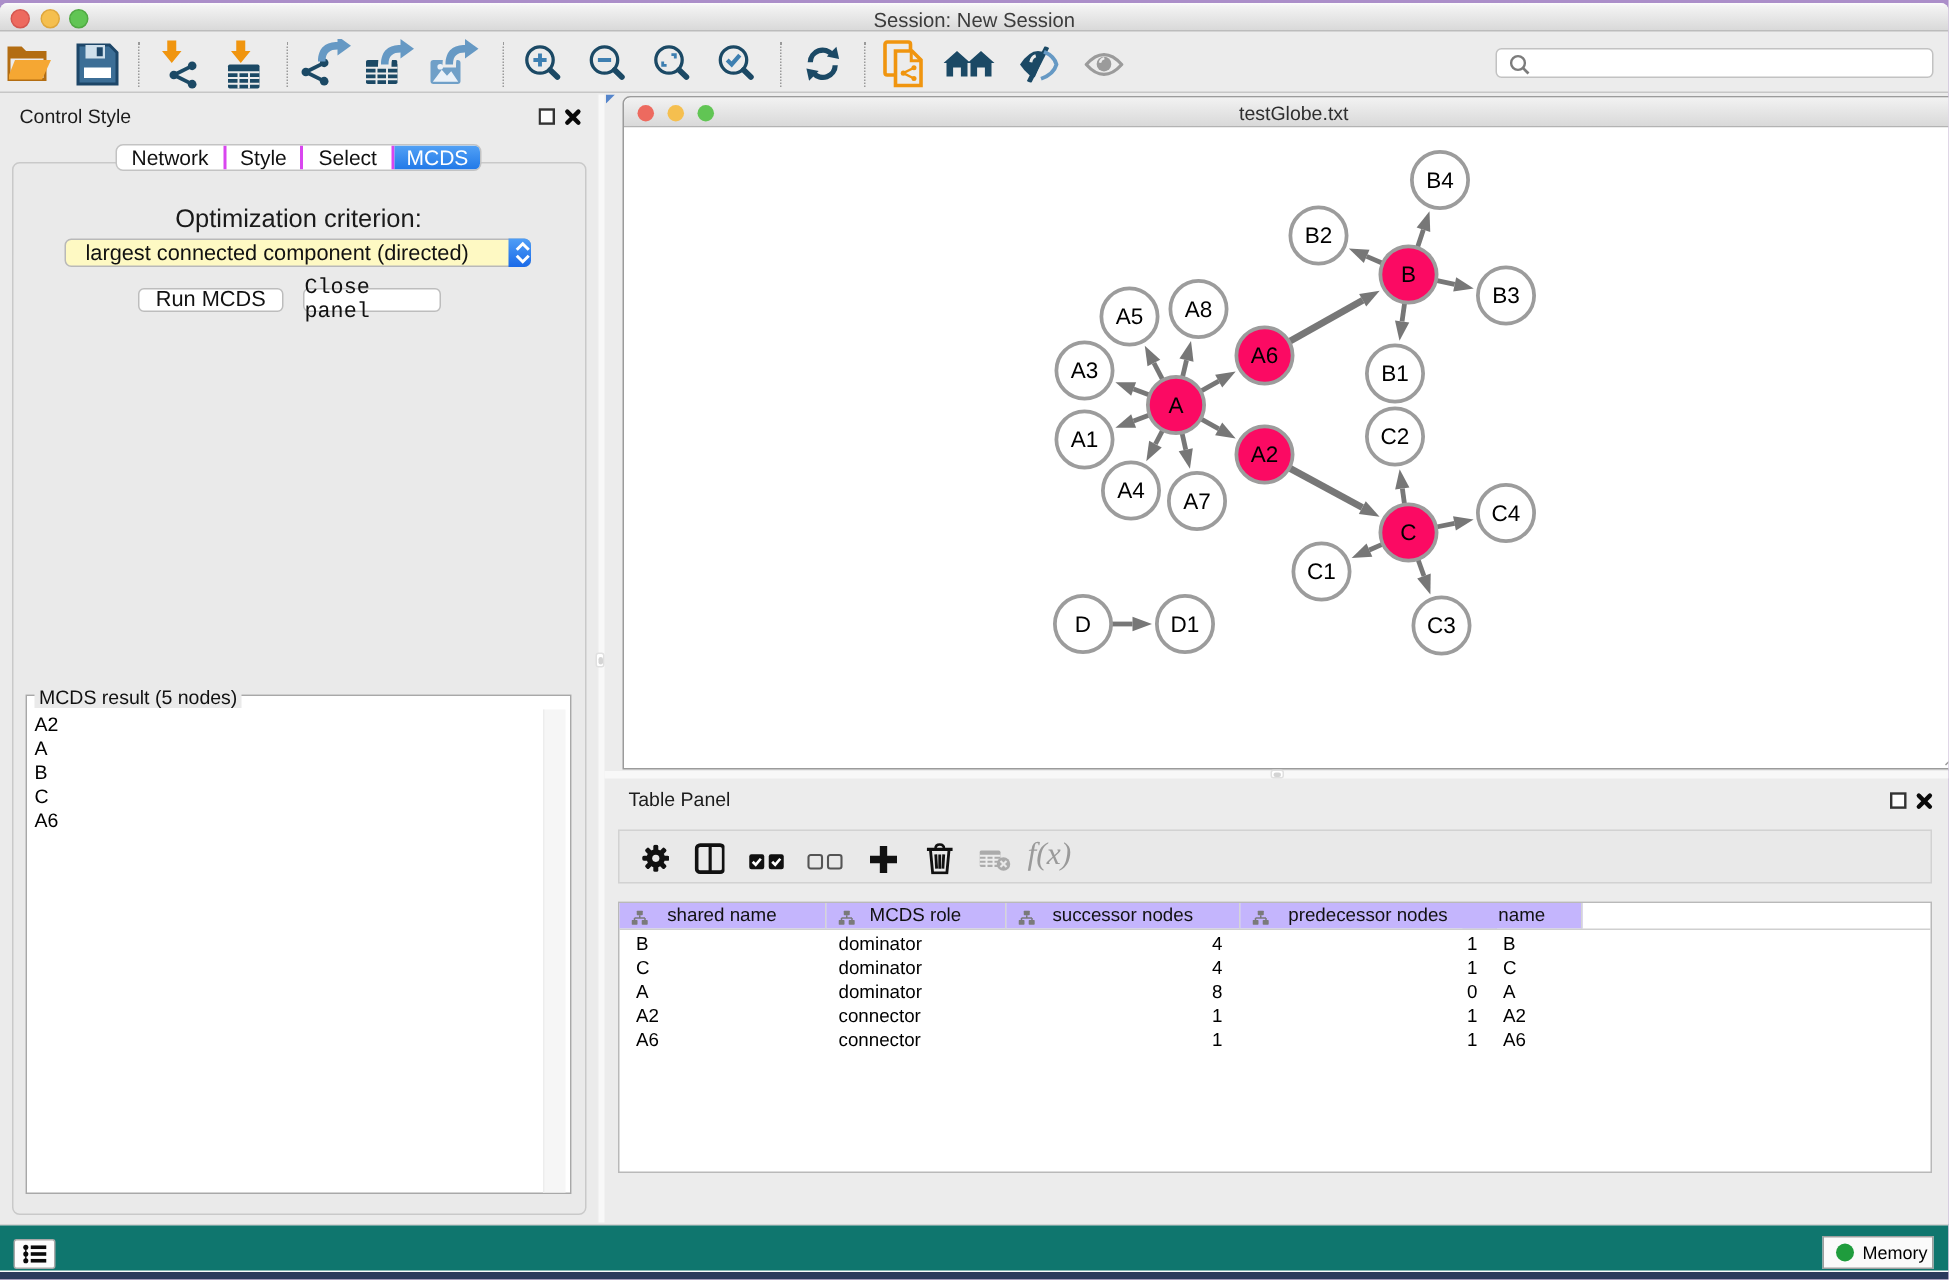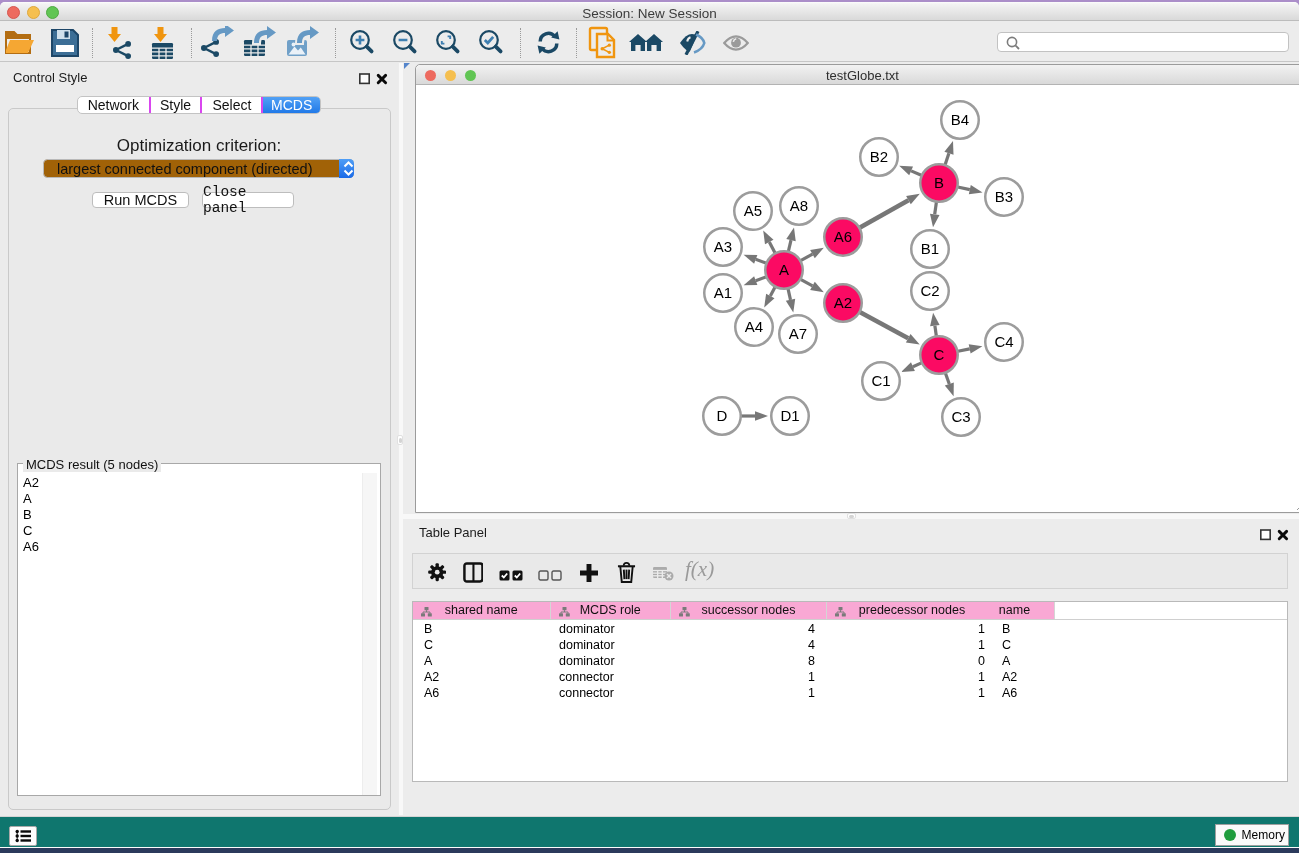--- a/index.html
+++ b/index.html
@@ -31,21 +31,21 @@
   border:1px solid #c9c9c9; border-radius:5px; background:#eaeaea; }
 .tabs { position:absolute; height:18px; display:flex; font-size:14px;
   border:1px solid #c3c3c3; border-radius:5px; background:#fff; overflow:hidden; }
 .tabs .tab { display:flex; align-items:center; justify-content:center;
   border-right:2px solid #d946ef; color:#111; }
 .tabs .tab:last-child { border-right:none; }
 .tabs .sel { background:linear-gradient(#52a1f5,#2179e8); color:#fff; }
 #optlabel { position:absolute; left:0; top:74px; width:398px; text-align:center;
   font-size:17px; color:#1a1a1a; }
 #dropdown { position:absolute; left:43px; top:97px; width:311px; height:18.5px;
-  background:#a16207; border:1px solid #b9b9b9; border-radius:4.5px; font-size:14.5px;
+  background:#fef9c3; border:1px solid #b9b9b9; border-radius:4.5px; font-size:14.5px;
   color:#111; }
 #dd-stepper { position:absolute; right:-1px; top:-1px; width:15px; height:18.5px;
   background:linear-gradient(#4f9ef6,#1a6ae8); border-radius:0 4.5px 4.5px 0; }
 .btn { position:absolute; top:130px; height:15.5px; background:#fff;
   border:1px solid #bdbdbd; border-radius:4px; font-size:14.5px; color:#111;
   display:flex; align-items:center; justify-content:center; }
 #fieldset { position:absolute; left:17px; top:400.5px; width:363.5px; height:333.5px;
   border:1px solid #a8a8a8; background:#fff; }
 #fs-legend { position:absolute; left:5px; top:-7px; background:#eaeaea;
   padding:0 3px; font-size:13px; color:#111; }
@@ -62,21 +62,21 @@
   border-radius:5px 5px 0 0; }
 #nw-title .tl { position:absolute; top:5px; width:11px; height:11px; border-radius:50%; }
 #nw-titletext { position:absolute; top:3px; width:100%; text-align:center; font-size:13px; color:#2e2e2e; }
 
 #tpanel { position:absolute; left:403px; top:518px; width:896px; height:295.5px; background:#ececec; }
 #tp-title { position:absolute; left:16px; top:5px; font-size:13px; color:#1c1c1c; }
 #tp-toolbar { position:absolute; left:9px; top:32.5px; width:876px; height:36.5px;
   background:#e9e9e9; border:1px solid #d2d2d2; }
 #tp-table { position:absolute; left:9px; top:80.5px; width:876px; height:181px;
   background:#fff; border:1px solid #b9b9b9; font-size:12.5px; }
-.th { position:absolute; top:0; height:17px; background:#f9a8d4; border-right:1px solid #d5d5d5;
+.th { position:absolute; top:0; height:17px; background:#c4b5fd; border-right:1px solid #d5d5d5;
   display:flex; align-items:center; justify-content:center; color:#111; }
 .td { position:absolute; height:16px; line-height:16px; color:#000; }
 #bottomtabs { position:absolute; left:268.5px; top:272.5px; }
 
 #statusbar { position:absolute; left:0; top:813.5px; width:1299px; height:32.5px;
   background:#0f766e; border-top:1px solid #d4d4d4; }
 #sb-listbtn { position:absolute; left:9px; top:9px; width:28px; height:20px;
   background:#fdfdfd; border:1px solid #a9a9a9; border-radius:2px;
   display:flex; align-items:center; justify-content:center; }
 #sb-mem { position:absolute; right:10.4px; top:7px; width:74px; height:22px;

